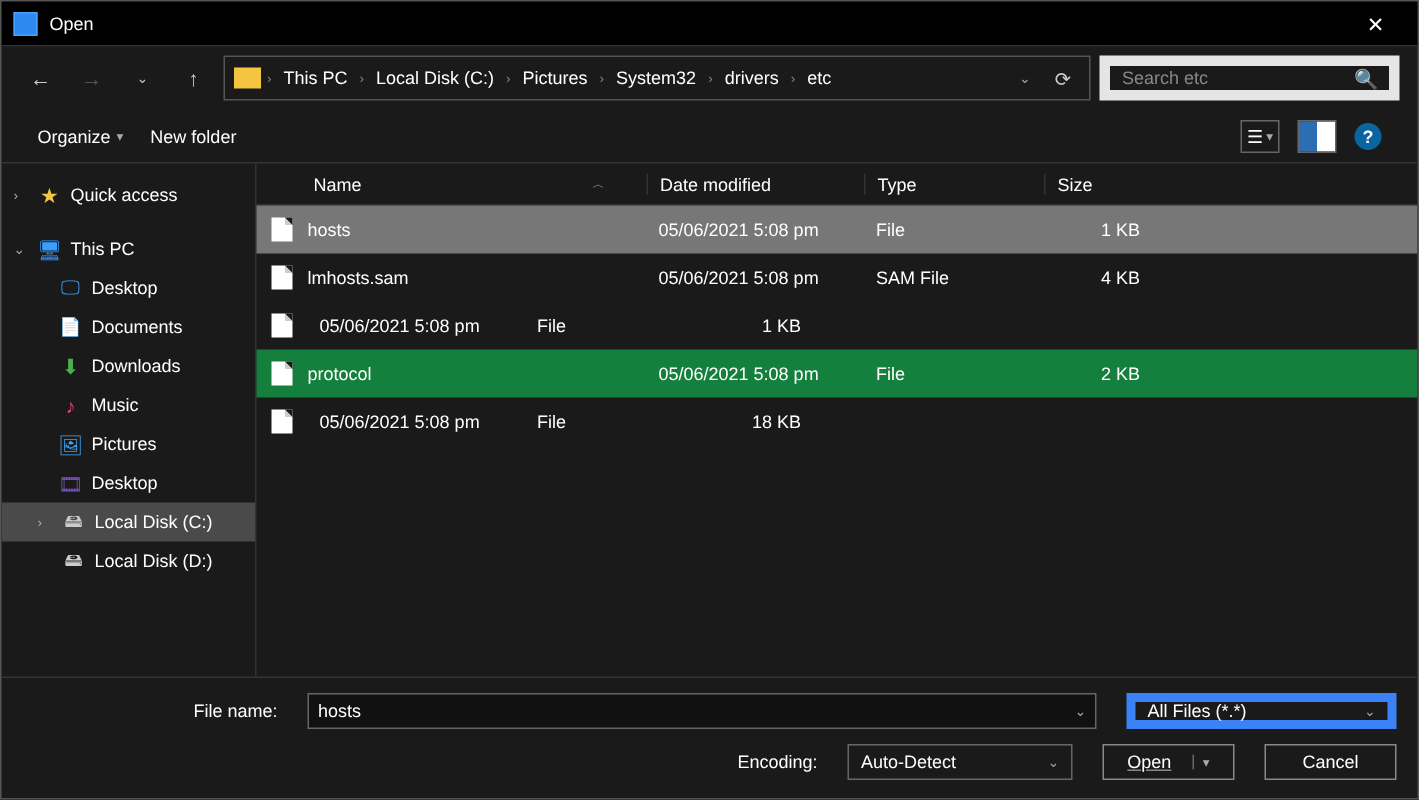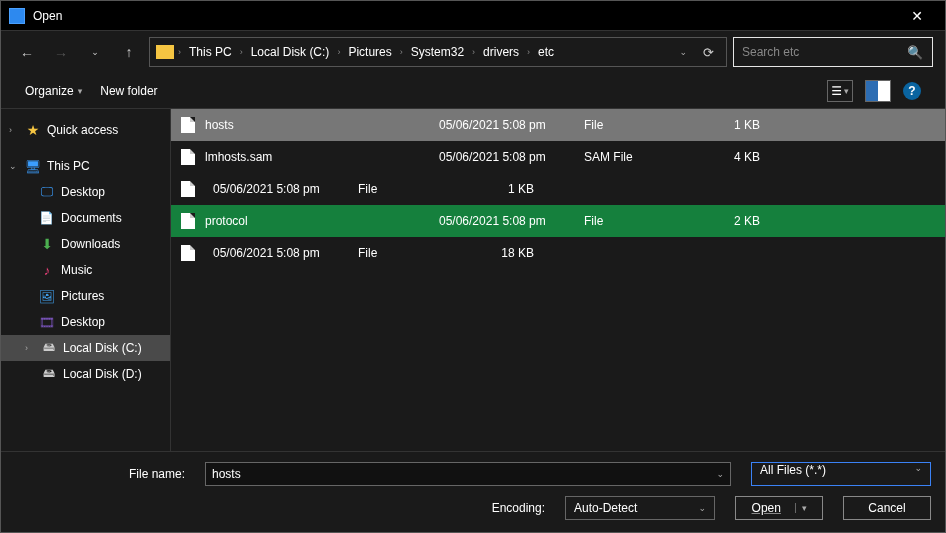--- a/index.html
+++ b/index.html
@@ -11,21 +11,21 @@
 .navrow { height:42px; display:flex; align-items:center; padding:0 12px; gap:6px; }
 .navbtn { width:28px; height:28px; display:flex; align-items:center; justify-content:center; font-size:14px; color:#ccc; cursor:pointer; }
 .navbtn.disabled { color:#555; }
 .addrbar { flex:1; height:30px; border:1px solid #555; display:flex; align-items:center; padding:0 6px; gap:4px; }
 .addrbar .foldericon { width:18px; height:14px; background:#f5c542; position:relative; }
 .addrbar .crumb { padding:2px 4px; cursor:pointer; white-space:nowrap; }
 .addrbar .sep { color:#888; font-size:9px; }
 .addrbar .spacer { flex:1; }
 .addrbar .drop { color:#aaa; font-size:9px; padding:0 6px; cursor:pointer; }
 .addrbar .refresh { color:#ccc; padding:0 6px; cursor:pointer; font-size:13px; }
-.searchbox { width:200px; height:30px; border:1px solid #e5e5e5; display:flex; align-items:center; padding:0 8px; }
+.searchbox { width:200px; height:30px; border:7px solid #e5e5e5; display:flex; align-items:center; padding:0 8px; }
 .searchbox input { flex:1; background:transparent; border:none; outline:none; color:#fff; }
 .searchbox input::placeholder { color:#888; }
 .searchbox .sicon { color:#888; font-size:13px; }
 .toolrow { height:36px; display:flex; align-items:center; padding:0 24px; border-bottom:1px solid #333; gap:18px; }
 .toolrow .tb { display:flex; align-items:center; gap:4px; cursor:pointer; color:#ddd; }
 .toolrow .rightctl { margin-left:auto; display:flex; align-items:center; gap:12px; }
 .iconbtn { width:26px; height:22px; border:1px solid #666; display:flex; align-items:center; justify-content:center; cursor:pointer; }
 .helpbtn { width:18px; height:18px; border-radius:50%; background:#0a64a0; color:#fff; font-weight:bold; display:flex; align-items:center; justify-content:center; cursor:pointer; font-size:12px; }
 .mainarea { flex:1; display:flex; min-height:0; }
 .sidebar { width:170px; border-right:1px solid #333; padding:8px 0; overflow:hidden; }
@@ -60,21 +60,21 @@
 .filerow .fname { width:226px; }
 .filerow .fdate { width:145px; padding:0 8px; }
 .filerow .ftype { width:120px; padding:0 8px; }
 .filerow .fsize { width:72px; padding:0 8px; text-align:right; }
 .bottom { border-top:1px solid #333; padding:10px 14px 12px; display:flex; flex-direction:column; gap:10px; }
 .bottomrow { display:flex; align-items:center; gap:20px; }
 .lbl { text-align:right; }
 .fnamebox { flex:1; height:24px; border:1px solid #666; background:#111; padding:0 6px; display:flex; align-items:center; }
 .fnamebox input { flex:1; background:transparent; border:none; outline:none; color:#fff; }
 .fnamebox .dd { color:#aaa; font-size:9px; padding-left:6px; cursor:pointer; }
-.filtersel { width:180px; height:24px; border:1px solid #3b82f6; display:flex; padding:0 8px; justify-content:space-between; cursor:pointer; }
+.filtersel { width:180px; height:24px; border:6px solid #3b82f6; display:flex; align-items:center; padding:0 8px; justify-content:space-between; cursor:pointer; }
 .encsel { width:150px; height:24px; border:1px solid #666; display:flex; align-items:center; padding:0 8px; justify-content:space-between; cursor:pointer; }
 .btn { width:88px; height:24px; border:1px solid #888; display:flex; align-items:center; justify-content:center; cursor:pointer; }
 .dd9 { font-size:9px; color:#aaa; }
 </style>
 </head>
 <body>
 
 <div class="titlebar">
   <div class="appicon"></div>
   <div class="title">Open</div>
@@ -169,20 +169,36 @@
       <span>Local Disk (C:)</span>
     </div>
     <div class="sbitem indent1">
       <span class="chev" style="visibility:hidden">›</span>
       <span class="sbicon drive">🖴</span>
       <span>Local Disk (D:)</span>
     </div>
   </div>
 
   <div class="filepane">
+    <div class="colhdr">
+      <div class="col name">
+        <span style="width:14px"></span>
+        <span>Name</span>
+        <span class="sortarr" style="margin-left:auto;margin-right:20px;">︿</span>
+      </div>
+      <div class="col date">
+          <span>Date modified</span>
+        </div>
+      <div class="col type">
+          <span>Type</span>
+        </div>
+      <div class="col size">
+          <span>Size</span>
+        </div>
+    </div>
     <div id="filelist">
         <div class="filerow sel">
           <div class="ficon"></div>
           <div class="fname">hosts</div>
           <div class="fdate">05/06/2021 5:08 pm</div>
           <div class="ftype">File</div>
           <div class="fsize">1 KB</div>
         </div>
         <div class="filerow ">
           <div class="ficon"></div>

